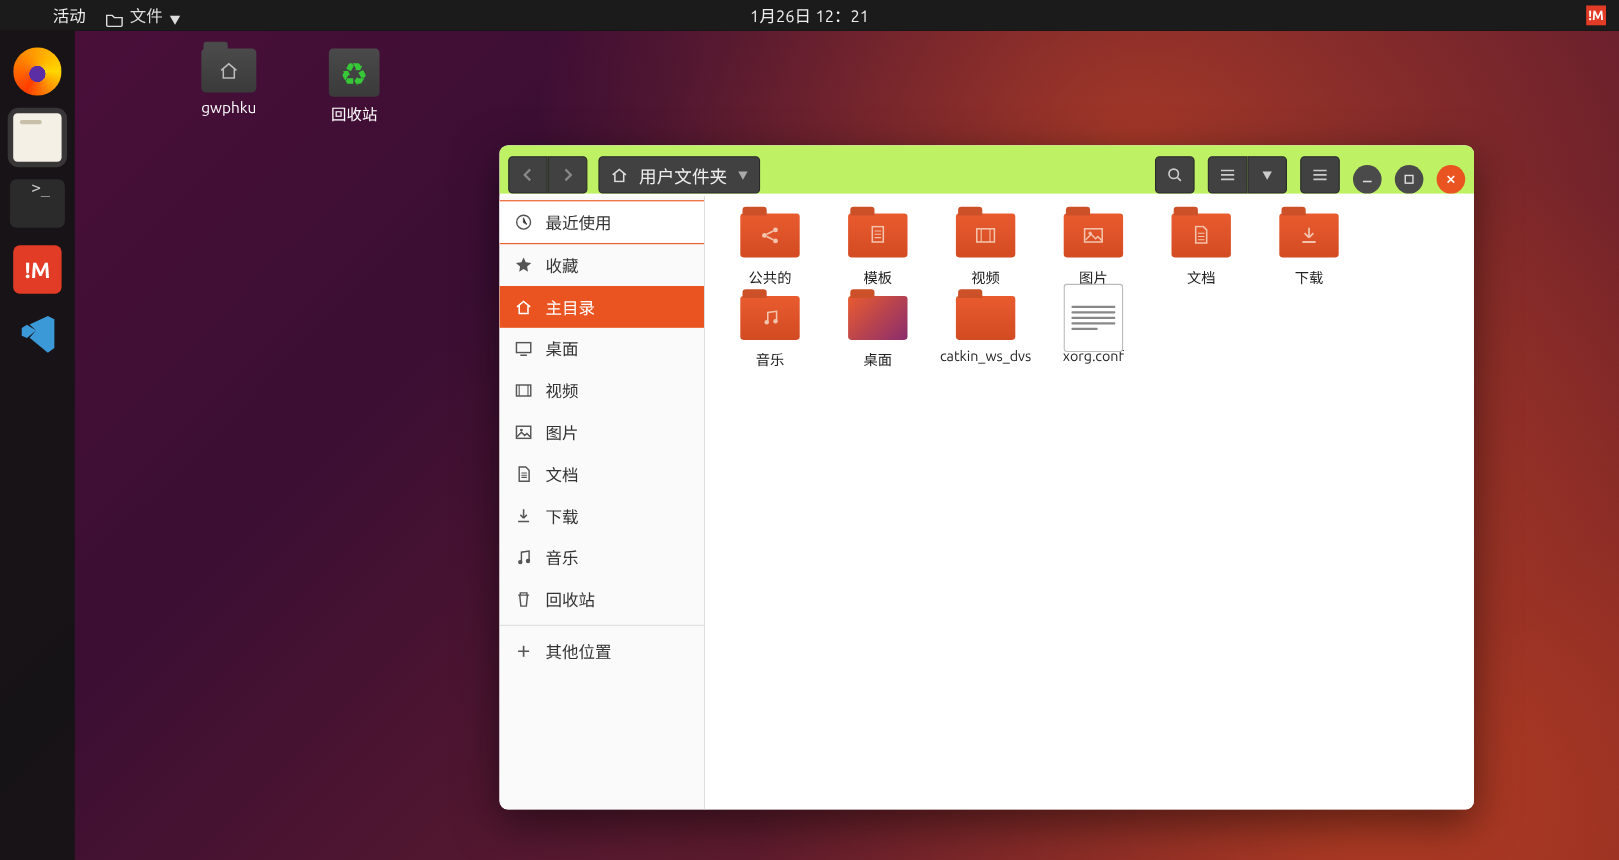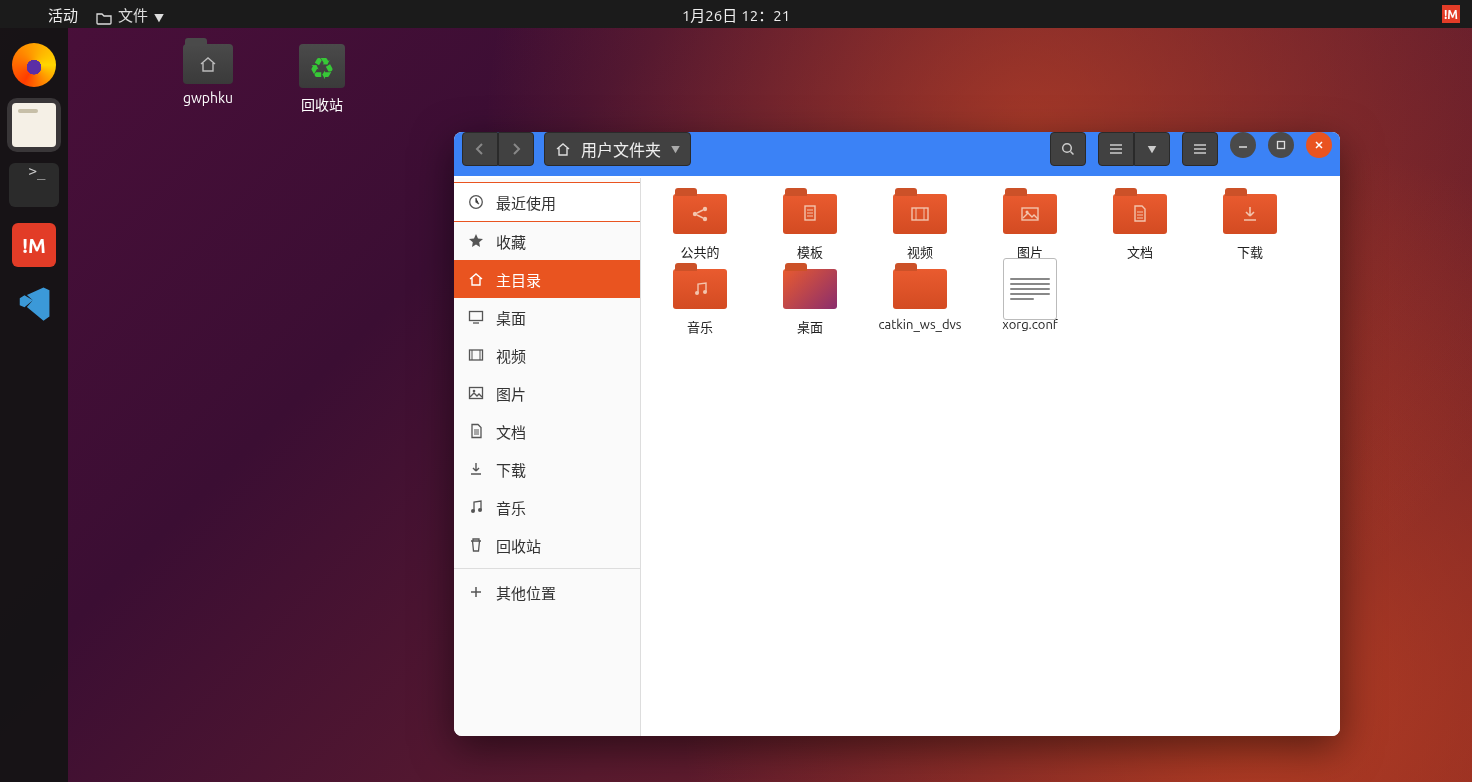--- a/index.html
+++ b/index.html
@@ -31,41 +31,41 @@
   .vscode-icon{color:#3b99d8;font-size:36px;font-weight:bold;transform:skewY(-6deg)}
   
   .desktop-icons{position:absolute;top:44px;left:168px;display:flex;flex-direction:row;gap:34px;color:#fff;font-size:14px;text-align:center}
   .di{display:flex;flex-direction:column;align-items:center;gap:6px;width:80px}
   .folder-d{width:50px;height:40px;background:linear-gradient(#4a4a4a,#3a3a3a);border-radius:4px;position:relative;display:flex;align-items:center;justify-content:center;color:#bbb}
   .folder-d::before{content:"";position:absolute;top:-6px;left:2px;width:22px;height:8px;background:#4a4a4a;border-radius:3px 3px 0 0}
   .trash-d{width:46px;height:44px;background:linear-gradient(#4a4a4a,#3a3a3a);border-radius:4px;display:flex;align-items:center;justify-content:center}
   .recycle-g{color:#37c837;font-size:22px}
   
   .fm{position:absolute;top:132px;left:454px;width:886px;height:604px;background:#fff;border-radius:8px;box-shadow:0 12px 40px rgba(0,0,0,0.5);overflow:hidden;z-index:6}
-  .fm-header{height:44px;background:#3b82f6;display:flex;align-items:flex-start;padding:0 8px;gap:6px}
+  .fm-header{height:44px;background:#bef264;display:flex;align-items:flex-end;padding:0 8px;gap:6px}
   .hb{width:34px;height:32px;background:#414141;border:1px solid #2a2a2a;border-radius:4px;display:flex;align-items:center;justify-content:center;color:#ccc;font-size:14px}
   .hb.disabled{color:#666}
   .path{flex:0 0 auto;height:32px;background:#414141;border:1px solid #2a2a2a;border-radius:4px;display:flex;align-items:center;color:#eee;padding:0 10px;gap:10px;margin-left:4px}
   .fm-spacer{flex:1}
   .hb-group{display:flex}
   .hb-group .hb{border-radius:0}
   .hb-group .hb:first-child{border-radius:4px 0 0 4px}
   .hb-group .hb:last-child{border-radius:0 4px 4px 0}
   .win-btn{width:26px;height:26px;border-radius:50%;display:flex;align-items:center;justify-content:center;background:#4a4a4a;color:#ddd;font-size:13px;margin-left:6px}
   .win-btn.close{background:#e95420;color:#fff}
   
   .fm-body{position:absolute;top:46px;left:0;right:0;bottom:0;display:flex}
   .fm-side{width:186px;background:#fafafa;border-right:1px solid #ddd;display:flex;flex-direction:column;font-size:15px;color:#333}
   .side-item{height:38px;display:flex;align-items:center;gap:12px;padding-left:14px;cursor:default}
   .side-item.highlight{background:#fff;border:1px solid #e95420;border-left:none;border-right:none;margin-top:4px}
   .side-item.active{background:#e95420;color:#fff}
   .side-item.star svg,.side-item svg{width:16px;height:16px;flex-shrink:0}
   .side-sep{height:1px;background:#ddd;margin:4px 0}
   
-  .fm-content{flex:1;background:#fff;padding:14px 10px;display:flex;flex-wrap:wrap;align-content:flex-start;gap:6px 12px}
+  .fm-content{flex:1;background:#fff;padding:14px 10px;display:flex;flex-wrap:wrap;align-content:flex-start;gap:6px 0}
   .item{width:98px;display:flex;flex-direction:column;align-items:center;font-size:13px;color:#222;text-align:center}
   .item .ic{width:54px;height:44px;margin-bottom:6px;display:flex;align-items:center;justify-content:center;position:relative}
   .folder{width:54px;height:40px;background:linear-gradient(180deg,#e95b2f 0%,#d34b22 100%);border-radius:3px;position:relative;display:flex;align-items:center;justify-content:center;color:#f3c4ad}
   .folder::before{content:"";position:absolute;top:-6px;left:2px;width:22px;height:8px;background:#cc5128;border-radius:3px 3px 0 0}
   .folder.plain{color:transparent}
   .folder.gradient{background:linear-gradient(135deg,#e95b2f,#8a2d6d)}
   .textfile{width:40px;height:48px;background:#fff;border:1px solid #bbb;border-radius:3px;display:flex;flex-direction:column;justify-content:center;gap:3px;padding:6px}
   .textfile span{height:2px;background:#888;border-radius:1px}
   svg{display:block}
 </style>

